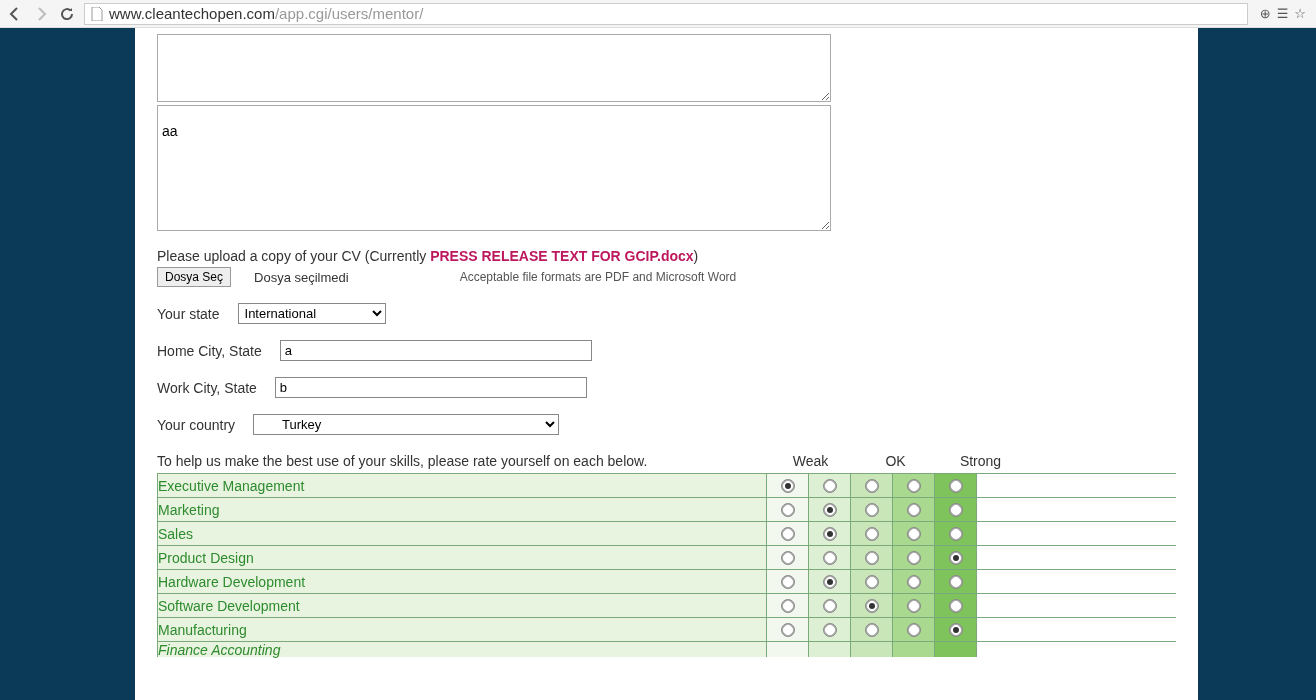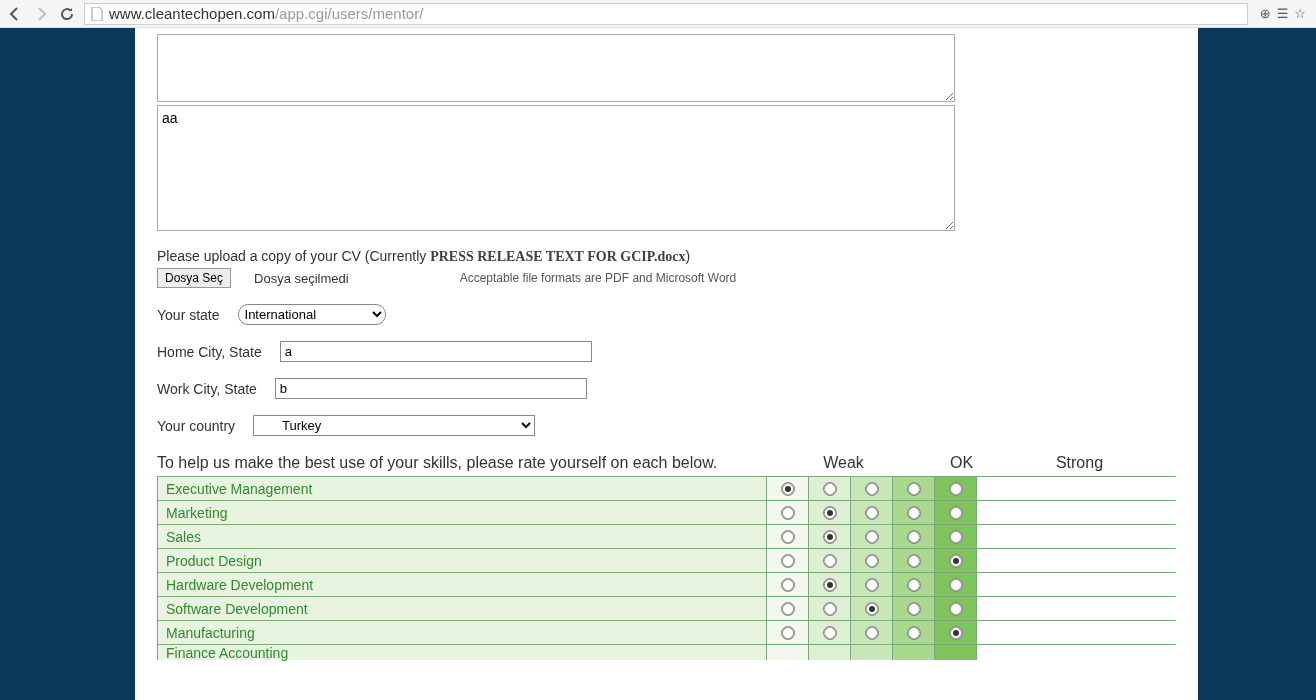--- a/index.html
+++ b/index.html
@@ -13,51 +13,51 @@
 .addr-icon { width: 12px; height: 14px; margin-right: 6px; }
 .addr-text .domain { color: #333; }
 .addr-text .path { color: #999; }
 .right-icons { display: flex; gap: 6px; padding: 0 4px; }
 .right-icons span { color: #555; font-size: 13px; }
 .page-wrap { display: flex; height: calc(700px - 28px); }
 .side-band { background: #0b3a59; width: 135px; }
 .content { flex: 1; background: #fff; overflow: hidden; position: relative; }
 .inner { padding: 0 22px; }
 .form-label { font-size: 14px; color: #333; margin-top: 14px; margin-bottom: 2px; display: block; }
-textarea { width: 798px; border: 1px solid #aaa; resize: both; font-family: Arial; font-size: 14px; padding: 4px 4px; }
+textarea { width: 674px; border: 1px solid #aaa; resize: both; font-family: Arial; font-size: 14px; padding: 17px 4px; }
 .ta1 { height: 68px; margin-top: 6px; }
 .ta2 { height: 126px; }
 .upload-row { margin-top: 14px; font-size: 14px; }
-.upload-row a { color: #404040; text-decoration: none; font-weight: bold; font-family: Liberation Serif, serif; }
+.upload-row a { color: #be185d; text-decoration: none; font-weight: bold; }
 .file-row { margin-top: 3px; font-size: 13px; display: flex; align-items: center; gap: 23px; }
 .file-btn { border: 1px solid #999; background: #eee; padding: 2px 7px; font-size: 12px; cursor: pointer; }
 .file-status { font-size: 13px; }
 .file-hint { margin-left: 88px; font-size: 12px; color: #555; }
 .field-row { margin-top: 16px; font-size: 14px; display: flex; align-items: center; gap: 18px; }
 .field-row label { color: #333; }
 select { border: 1px solid #888; background: #fff; font-size: 13px; padding: 1px 2px; height: 21px; }
-.sel-state { width: 148px; border-radius: 10px; }
-.sel-country { width: 282px; padding-left: 24px; }
+.sel-state { width: 148px; }
+.sel-country { width: 306px; padding-left: 24px; }
 input[type=text] { border: 1px solid #888; font-size: 13px; padding: 2px 4px; height: 21px; width: 312px; }
 .skills-intro { margin-top: 18px; font-size: 14px; }
-.skills-header { display: flex; margin-top: 0; font-size: 16px; gap: 33px; }
+.skills-header { display: flex; margin-top: 0; font-size: 14px; }
 .skills-header .spacer { width: 611px; }
 .skills-header .h { width: 85px; text-align: center; }
 .skills-table { margin-top: 4px; border-top: 1px solid #7aaa7a; }
 .skill-row { display: flex; border-bottom: 1px solid #7aaa7a; height: 24px; }
-.skill-name { width: 610px; background: #e8f4e0; border-left: 1px solid #7aaa7a; border-right: 1px solid #7aaa7a; padding-left: 8px; display: flex; align-items: center; color: #2e8b2e; font-size: 14px; }
+.skill-name { width: 610px; background: #e8f4e0; border-left: 1px solid #7aaa7a; border-right: 1px solid #7aaa7a; display: flex; align-items: center; color: #2e8b2e; font-size: 14px; }
 .skill-cell { width: 42px; display: flex; align-items: center; justify-content: center; border-right: 1px solid #7aaa7a; }
 .c0 { background: #f2f8ed; }
 .c1 { background: #def0d4; }
 .c2 { background: #c9e6b9; }
 .c3 { background: #a9d88f; }
 .c4 { background: #7ec35c; }
 .radio { width: 14px; height: 14px; border-radius: 50%; background: radial-gradient(circle, #fff 55%, #bbb 58%, #888 100%); border: 1px solid #888; position: relative; }
 .radio.checked::after { content: ""; position: absolute; top: 3px; left: 3px; width: 6px; height: 6px; border-radius: 50%; background: #333; }
-.skill-row.cut { height: 15px; border-bottom: none; }
+.skill-row.cut { height: 15px; border-bottom: none; font-style: italic; }
 .skill-row.cut .skill-name { color: #2e8b2e; }
 </style>
 </head>
 <body>
 
 <div class="browser-bar">
   <div class="nav-btn">
     <svg viewBox="0 0 16 16">
         <path d="M10 2 L4 8 L10 14" stroke="#555" stroke-width="2" fill="none"></path>
       </svg>

